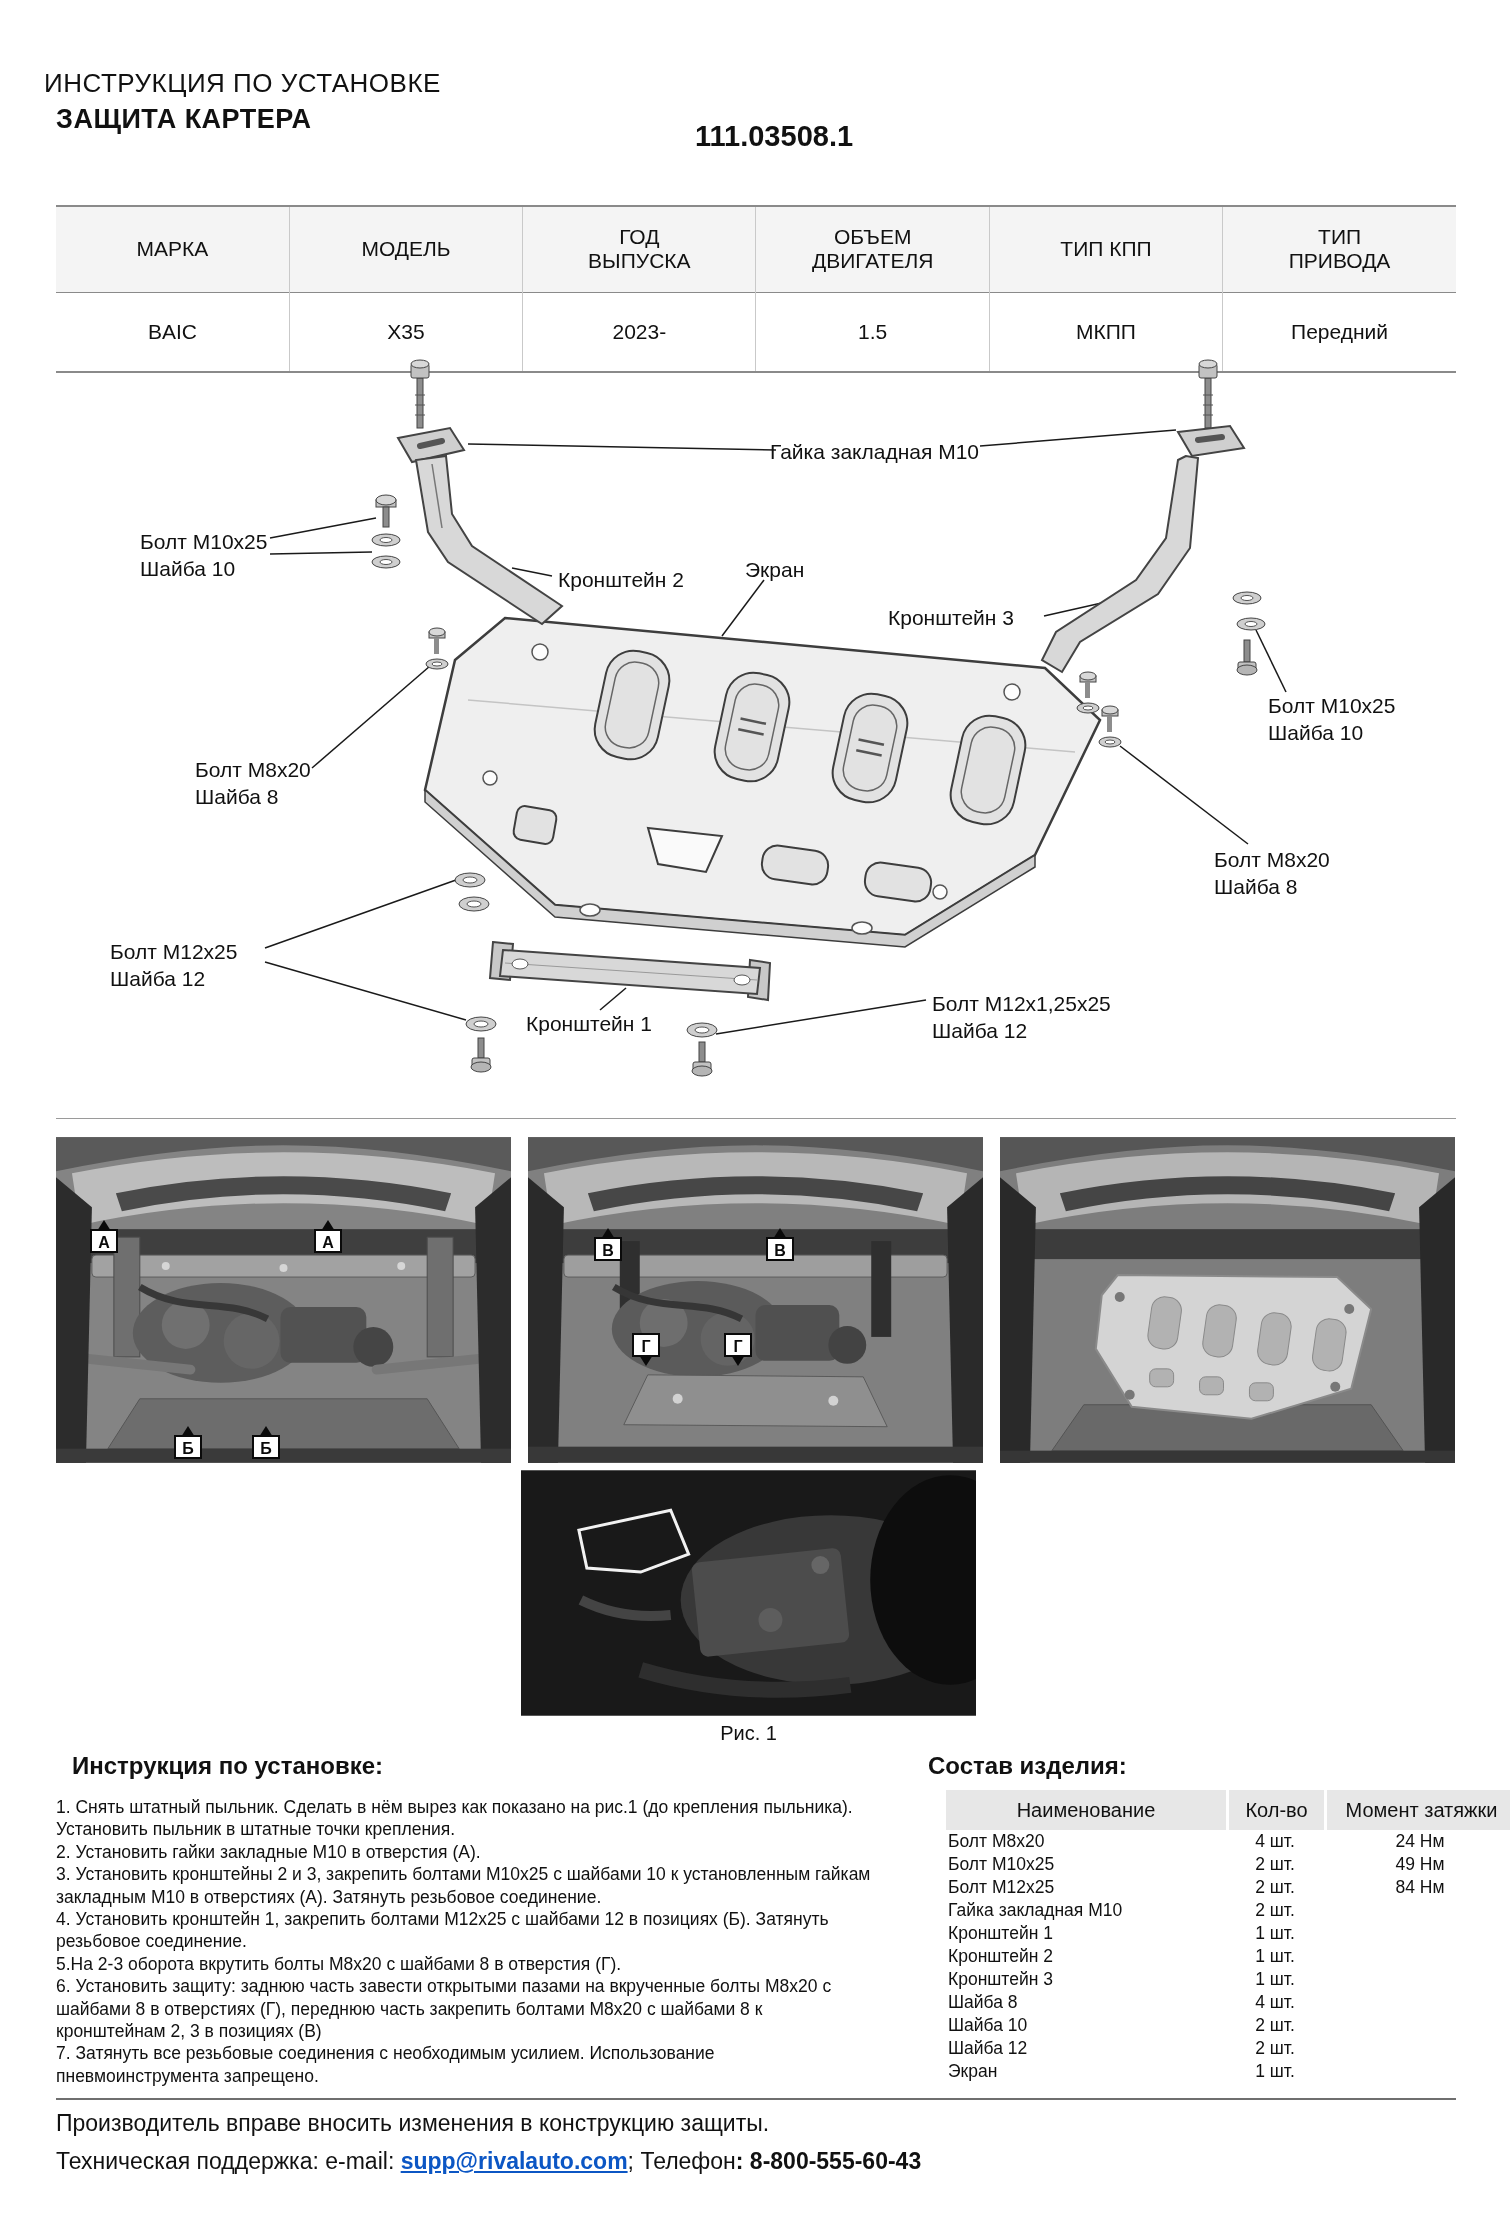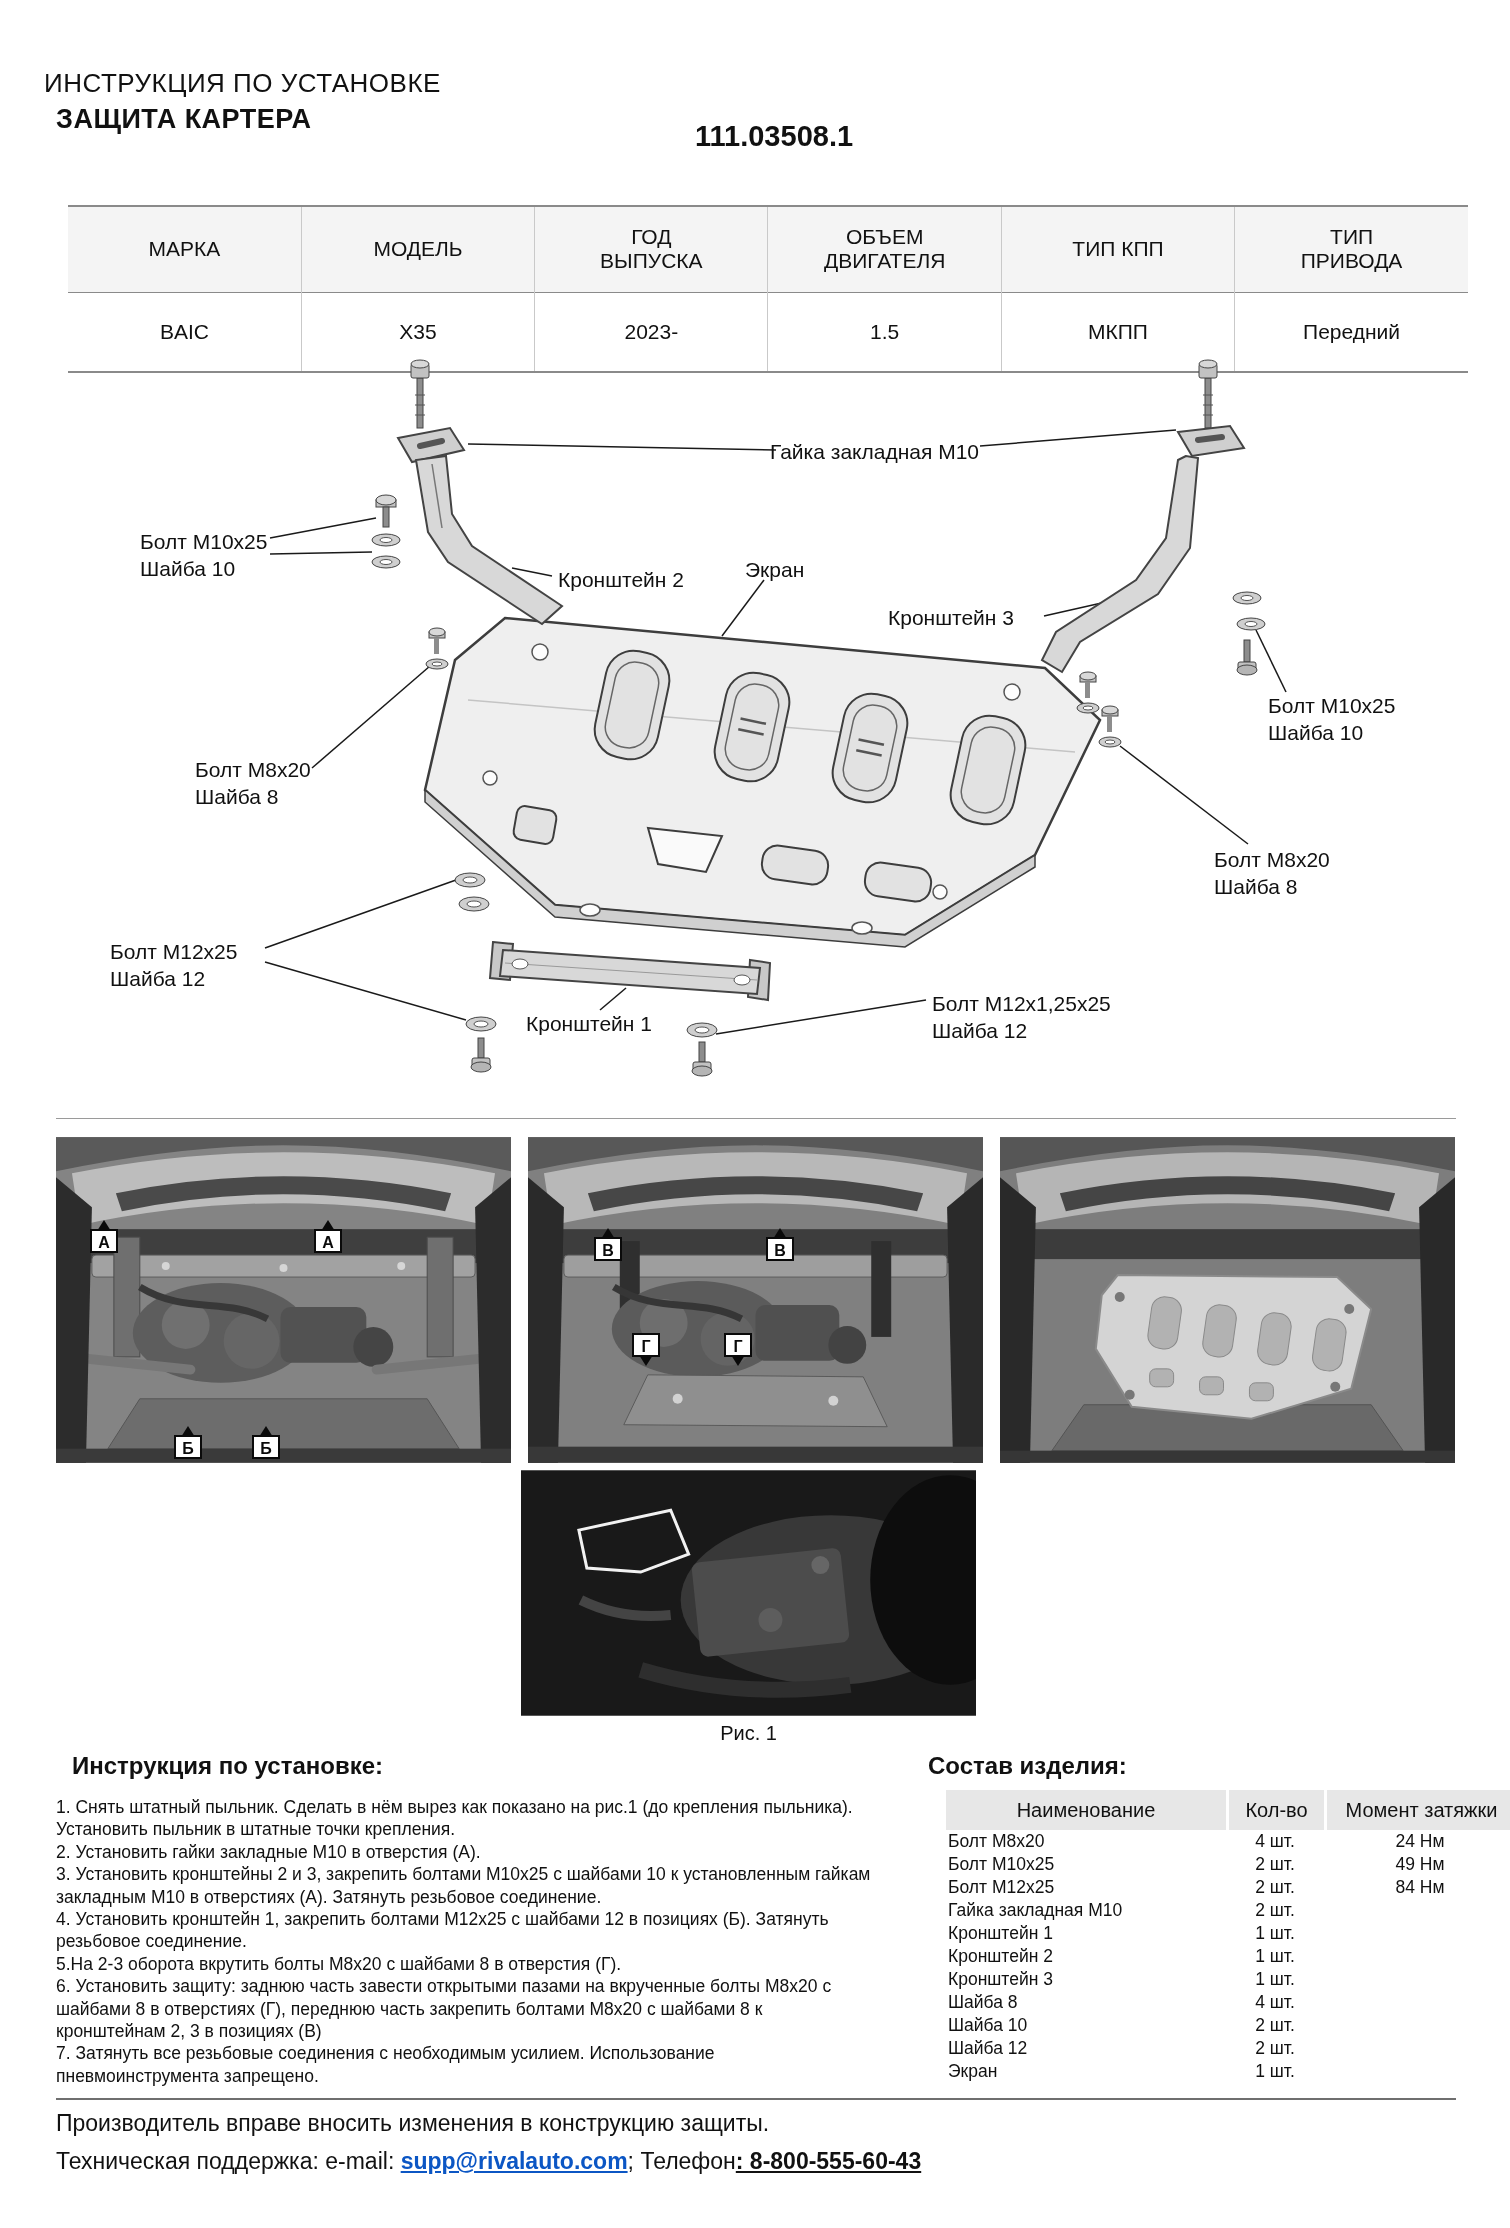--- a/index.html
+++ b/index.html
@@ -45,32 +45,32 @@
         text-align:center;border-left:3px solid #fff;}
   table.parts thead th:first-child{border-left:none;}
   table.parts tbody td{font-size:17.5px;height:23px;padding:0 2px;}
   td.c{text-align:center;}
 
   .rule{position:absolute;border-top:2px solid #6f6f6f;height:0;}
   .rule-thin{position:absolute;border-top:1.5px solid #9a9a9a;height:0;}
 
   .footer-line{font-size:23px;}
   .email-link{color:#0b56c4;font-weight:700;text-decoration:underline;cursor:pointer;}
-  .bold{font-weight:700;text-decoration:underline;}
+  .bold{font-weight:700;}
 </style>
 </head>
 <body>
 
 <div class="page">
 
   <div class="abs doc-title-1" style="left:44px;top:68px;">ИНСТРУКЦИЯ ПО УСТАНОВКЕ</div>
   <div class="abs doc-title-2" style="left:56px;top:104px;">ЗАЩИТА КАРТЕРА</div>
   <div class="abs part-number" style="left:695px;top:88px;">111.03508.1</div>
 
-  <table class="spec abs" style="left:68px;top:205px;">
+  <table class="spec abs" style="left:56px;top:205px;">
     <thead>
       <tr>
         <th class="pre">МАРКА</th>
         <th class="pre">МОДЕЛЬ</th>
         <th class="pre">ГОД
 ВЫПУСКА</th>
         <th class="pre">ОБЪЕМ
 ДВИГАТЕЛЯ</th>
         <th class="pre">ТИП КПП</th>
         <th class="pre">ТИП

